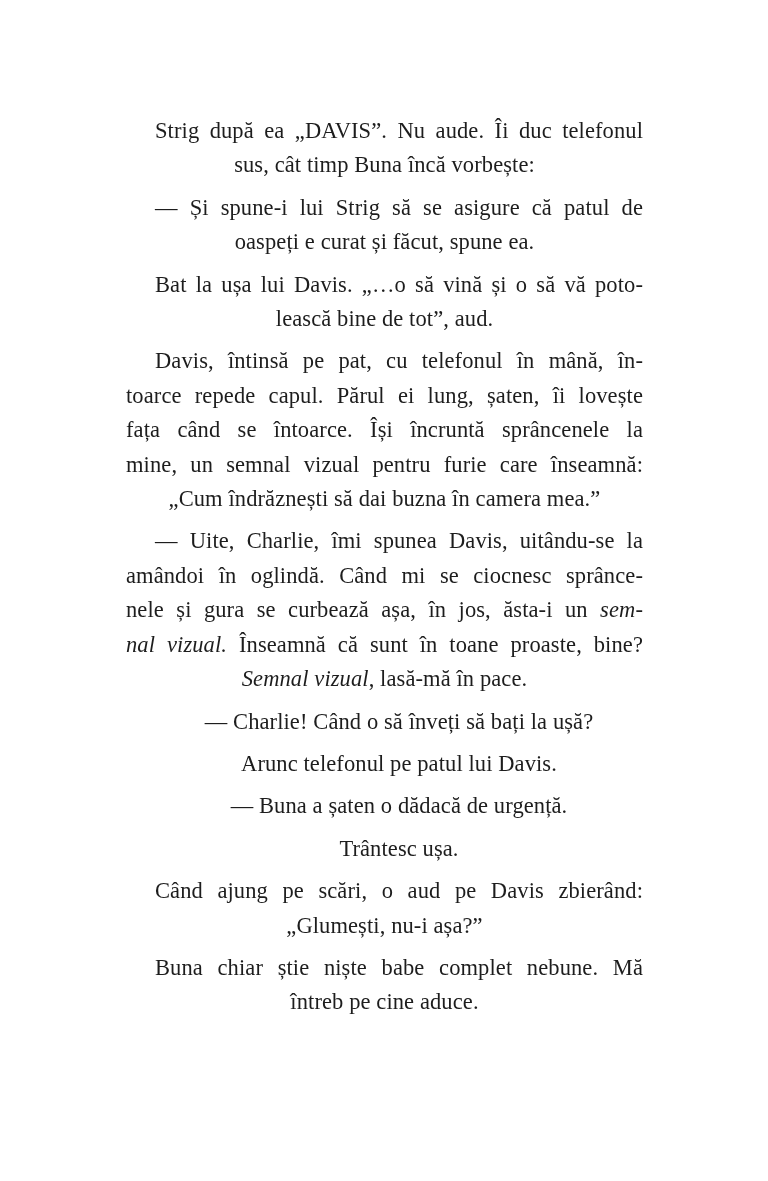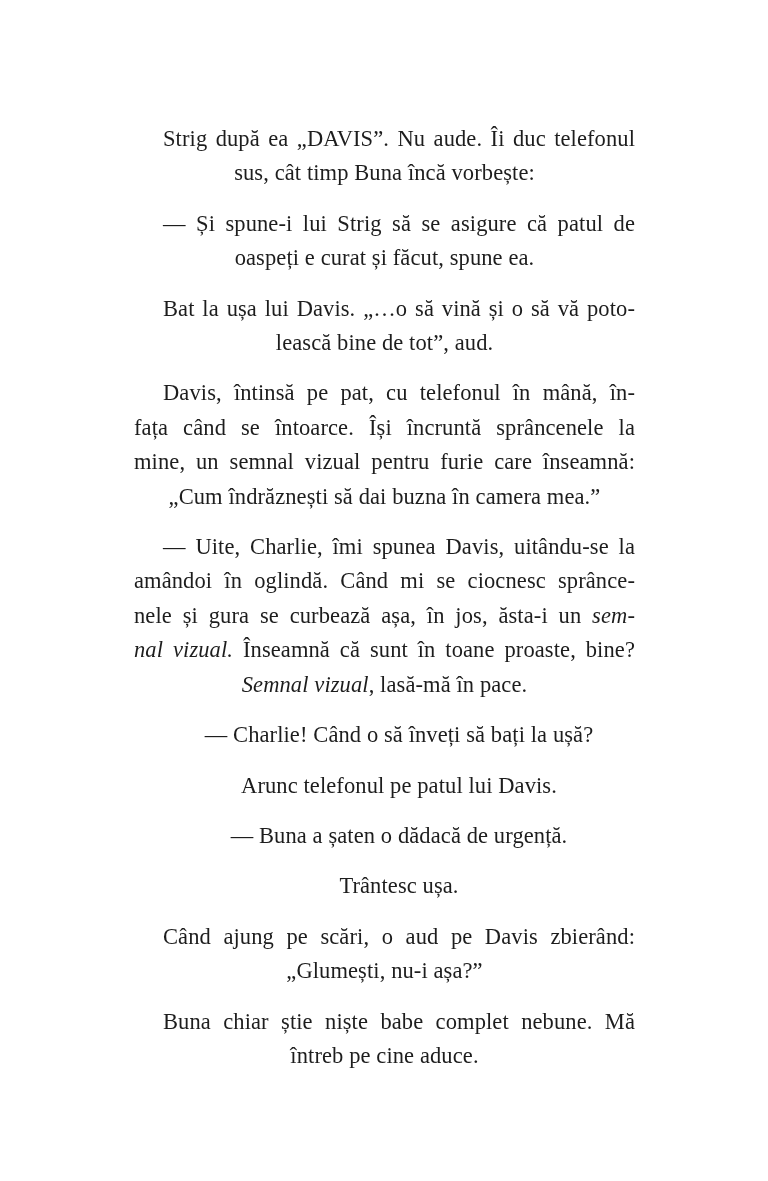--- a/index.html
+++ b/index.html
@@ -23,21 +23,21 @@
     position: absolute;
     left: 118px;
     top: 106px;
     width: 533px;
     font-size: 22.5px;
     line-height: 34.4px;
     color: #1d1d1d;
     letter-spacing: 0.1px;
   }
   .paragraph {
-    margin: 16px;
+    margin: 8px;
     padding: 0;
   }
   .line {
     margin: 0;
     padding: 0;
     text-align: center;
   }
   .line.justify {
     text-align: justify;
     text-align-last: justify;
@@ -64,20 +64,21 @@
       <div class="paragraph">
         <div class="line justify indent"><span class="regular">— Și spune-i lui Strig să se asigure că patul de</span></div>
         <div class="line"><span class="regular">oaspeți e curat și făcut, spune ea.</span></div>
       </div>
       <div class="paragraph">
         <div class="line justify indent"><span class="regular">Bat la ușa lui Davis. „…o să vină și o să vă poto-</span></div>
         <div class="line"><span class="regular">lească bine de tot”, aud.</span></div>
       </div>
       <div class="paragraph">
         <div class="line justify indent"><span class="regular">Davis, întinsă pe pat, cu telefonul în mână, în-</span></div>
+        <div class="line justify"><span class="regular">toarce repede capul. Părul ei lung, șaten, îi lovește</span></div>
         <div class="line justify"><span class="regular">fața când se întoarce. Își încruntă sprâncenele la</span></div>
         <div class="line justify"><span class="regular">mine, un semnal vizual pentru furie care înseamnă:</span></div>
         <div class="line"><span class="regular">„Cum îndrăznești să dai buzna în camera mea.”</span></div>
       </div>
       <div class="paragraph">
       </div>
       <div class="paragraph">
         <div class="line justify indent"><span class="regular">— Uite, Charlie, îmi spunea Davis, uitându-se la</span></div>
         <div class="line justify"><span class="regular">amândoi în oglindă. Când mi se ciocnesc sprânce-</span></div>
         <div class="line justify"><span class="regular">nele și gura se curbează așa, în jos, ăsta-i un </span><span class="italic">sem-</span></div>

